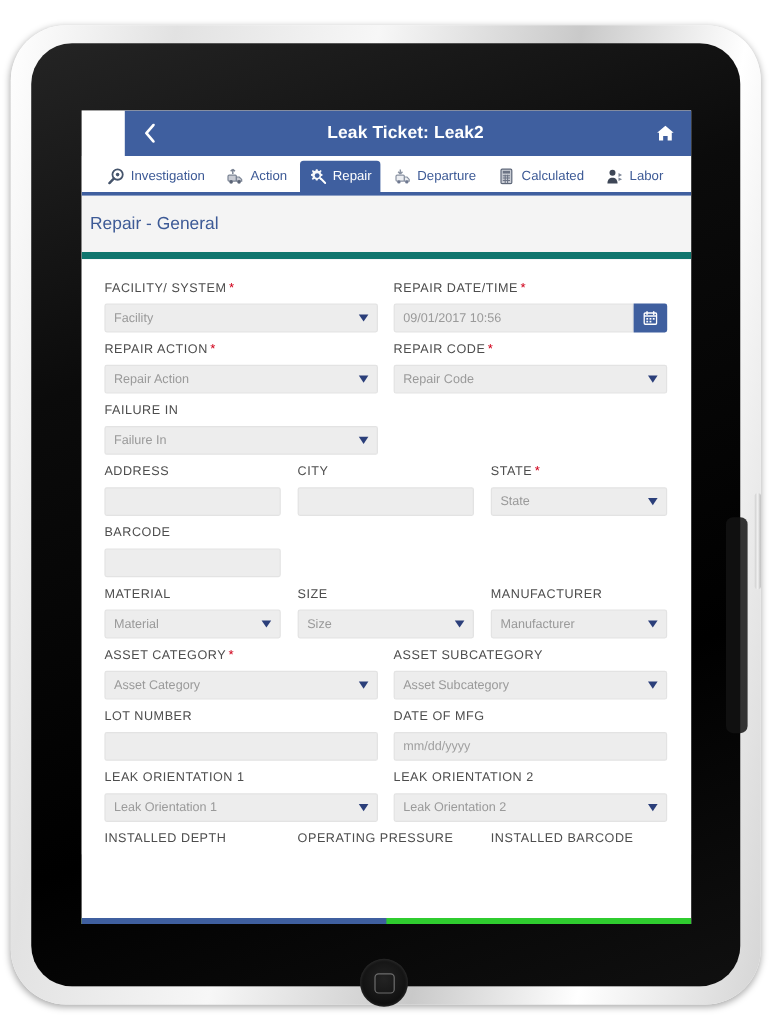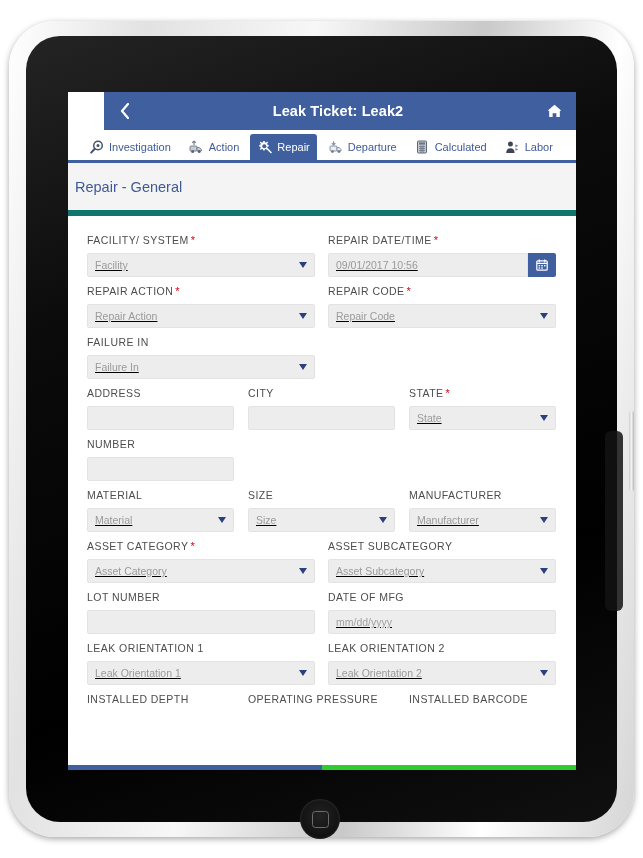--- a/index.html
+++ b/index.html
@@ -105,21 +105,21 @@
   
   .form-body { padding: 18px 19px 0 19px; background:#fff; }
   .row { display:flex; margin-bottom: 8px; }
   .fld { display:flex; flex-direction:column; }
   .fld-label {
     font-size: 10.5px; color:#4d4d4d; letter-spacing:.45px;
     margin-bottom: 7px; white-space:nowrap;
   }
   .req { color:#d0021b; font-size:11px; margin-left:2px; }
 
-  .ctl { position:relative; height: 24px; text-decoration: underline; }
+  .ctl { position:relative; height: 24px; }
   .ctl input.txt, .ctl .sel {
     box-sizing:border-box;
     width:100%; height:24px;
     background:#ededed; border:1px solid #e3e3e3; border-radius:2px;
     font-size:10.5px; color:#9a9a9a; font-family:"Liberation Sans", sans-serif;
     padding: 0 7px; outline:none;
     display:flex; align-items:center;
   }
   .ctl input.txt { line-height: 22px; }
   .ctl input.txt::placeholder { color:#a0a0a0; }
@@ -352,21 +352,21 @@
             <div class="ctl">
               <div class="sel">
                 <span>State</span>
                 <span class="caret"></span>
               </div>
             </div>
           </div>
         </div>
         <div class="row">
           <div class="fld w-barcode">
-            <div class="fld-label"><span>NUMBER</span></div>
+            <div class="fld-label"><span>BARCODE</span></div>
             <div class="ctl">
               <input class="txt" type="text" placeholder="" style="">
             </div>
           </div>
         </div>
         <div class="row">
           <div class="fld w-third w-third-gap">
             <div class="fld-label"><span>MATERIAL</span></div>
             <div class="ctl">
               <div class="sel">

